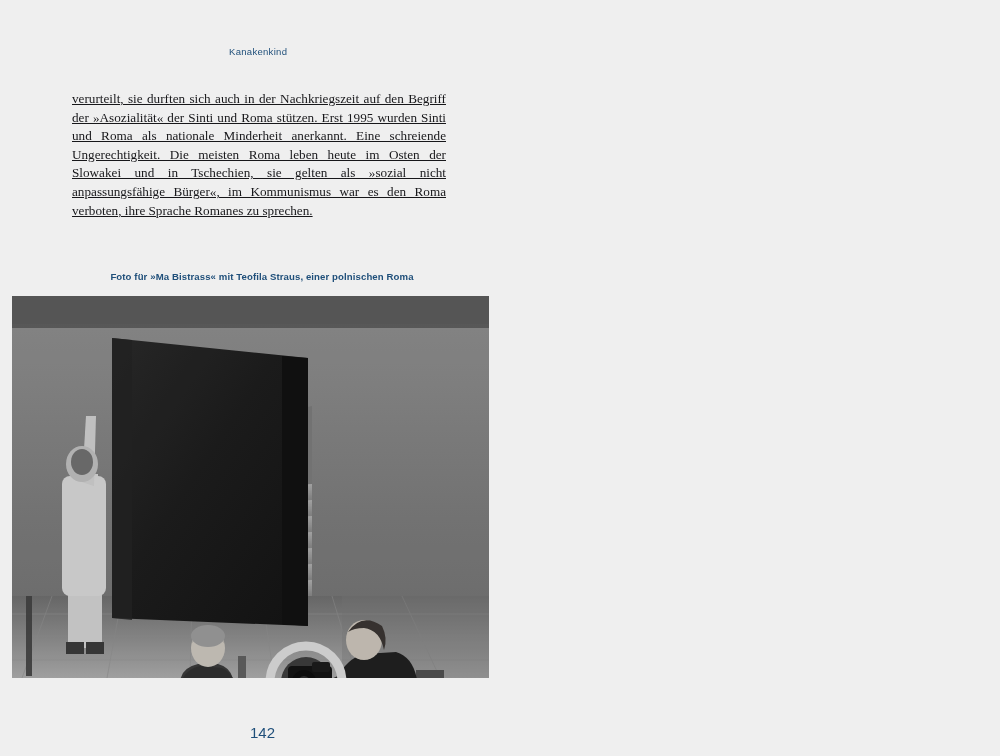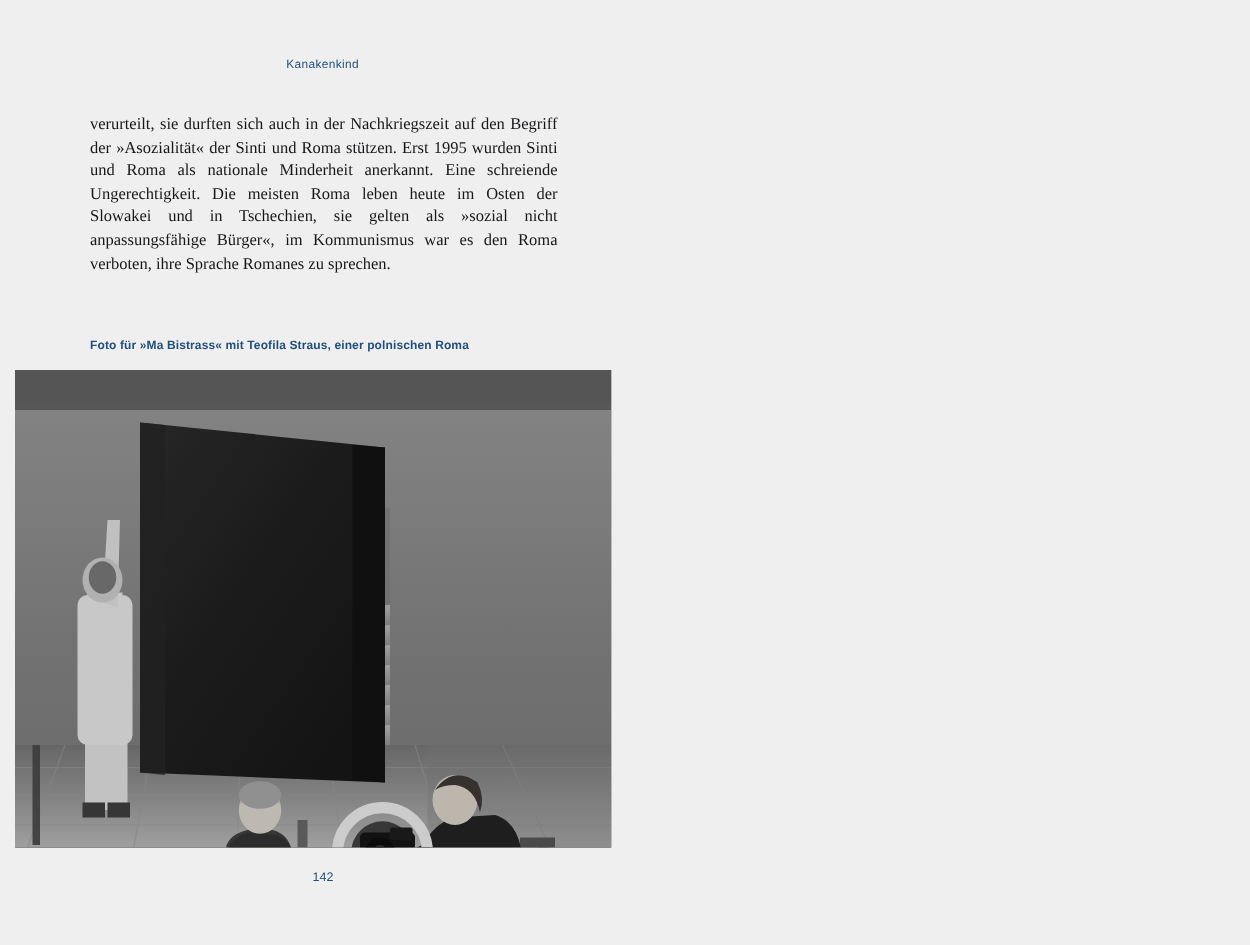--- a/index.html
+++ b/index.html
@@ -34,57 +34,59 @@
     top: 46px;
     font-family: "Liberation Sans", sans-serif;
     font-size: 9.5px;
     letter-spacing: 0.3px;
     color: #1f4f7a;
   }
   .rh-left { left: 229px; }
 
   .folio {
     position: absolute;
-    top: 697px;
+    top: 724px;
     font-family: "Liberation Sans", sans-serif;
-    font-size: 10px;
+    font-size: 15px;
     color: #1f4f7a;
   }
   .folio-left { left: 250px; }
 
   .col {
     position: absolute;
     width: 374px;
     font-size: 13.2px;
     line-height: 18.6px;
     color: #17171a;
     text-align: justify;
     -moz-text-align-last: left;
     text-align-last: left;
     hyphens: auto;
+    text-decoration: underline;
   }
   .col-left { left: 72px; top: 90px; }
 
   .col p {
     margin: 0;
   }
   .col p.indent {
     text-indent: 1.25em;
   }
 
   .caption {
     position: absolute;
     left: 72px;
     top: 271px;
     width: 380px;
     font-family: "Liberation Sans", sans-serif;
     font-size: 9.6px;
     font-weight: bold;
     letter-spacing: 0.1px;
     color: #1f4f7a;
+    text-align: center;
   }
 
   .photo {
     position: absolute;
     left: 12px;
     top: 296px;
     width: 477px;
     height: 382px;
     overflow: hidden;
     background: #2b2b2b;

